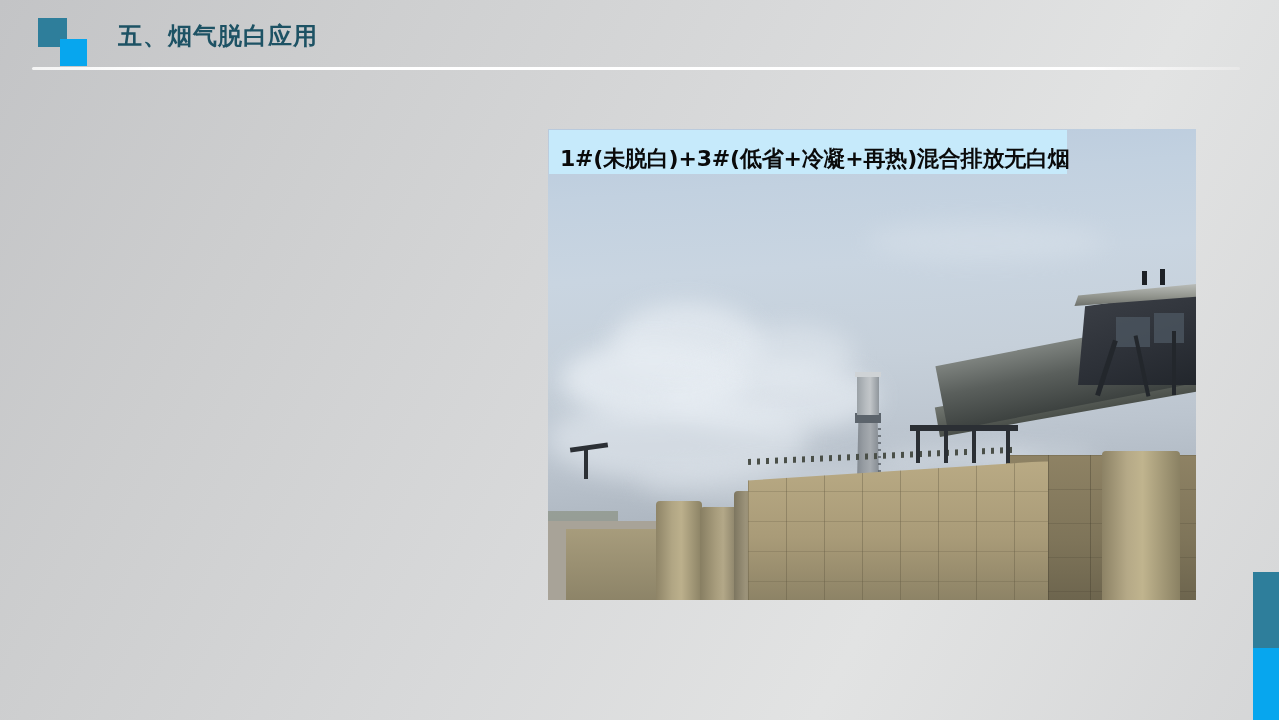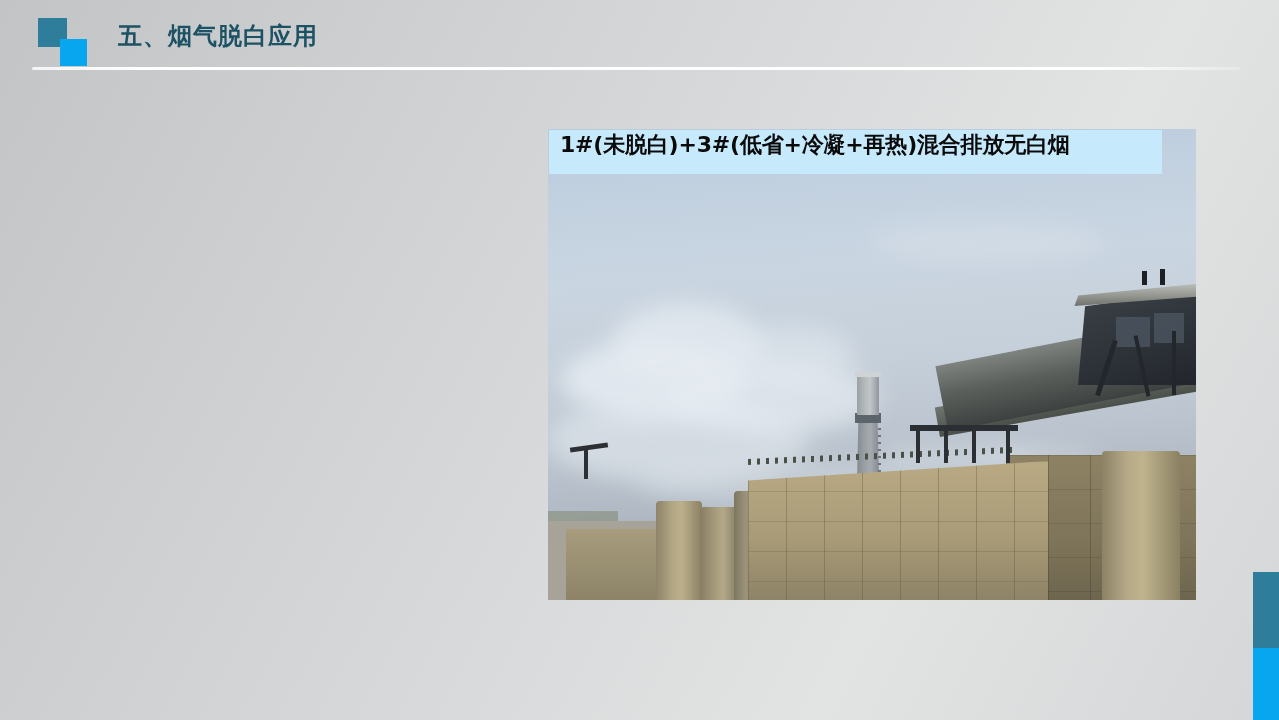--- a/index.html
+++ b/index.html
@@ -364,25 +364,25 @@
     background: repeating-linear-gradient(to right, #4a4f48 0px, #4a4f48 3px, transparent 3px, transparent 9px);
     transform: rotate(-2.6deg);
     transform-origin: left center;
   }
 
   
   .caption {
     position: absolute;
     left: 549px;
     top: 130px;
-    width: 613px;
+    width: 518px;
     height: 44px;
     background: #c6eafb;
     display: flex;
-    align-items: flex-start;
+    align-items: flex-end;
     box-sizing: border-box;
     padding-left: 11px;
   }
   .caption-text {
     font-family: "DejaVu Sans", sans-serif;
     font-weight: bold;
     font-size: 22px;
     color: #0a0a0a;
     white-space: nowrap;
     letter-spacing: -0.2px;

